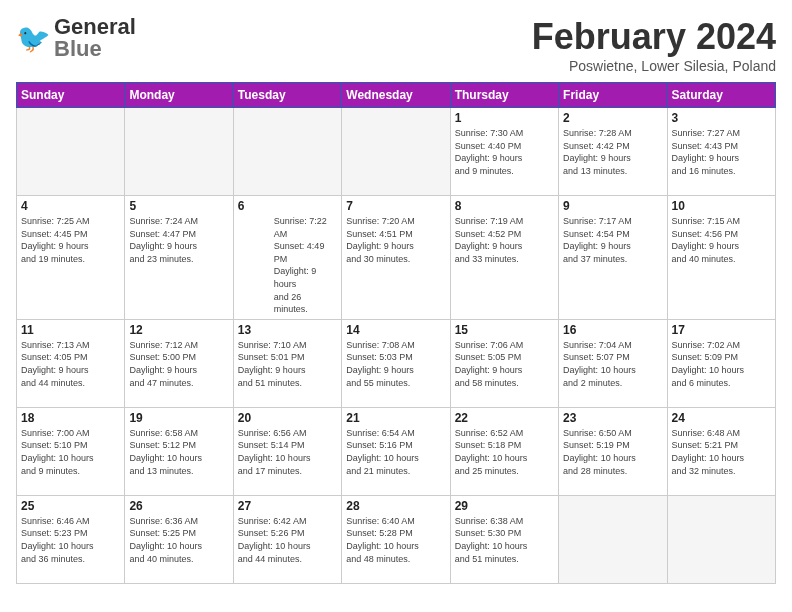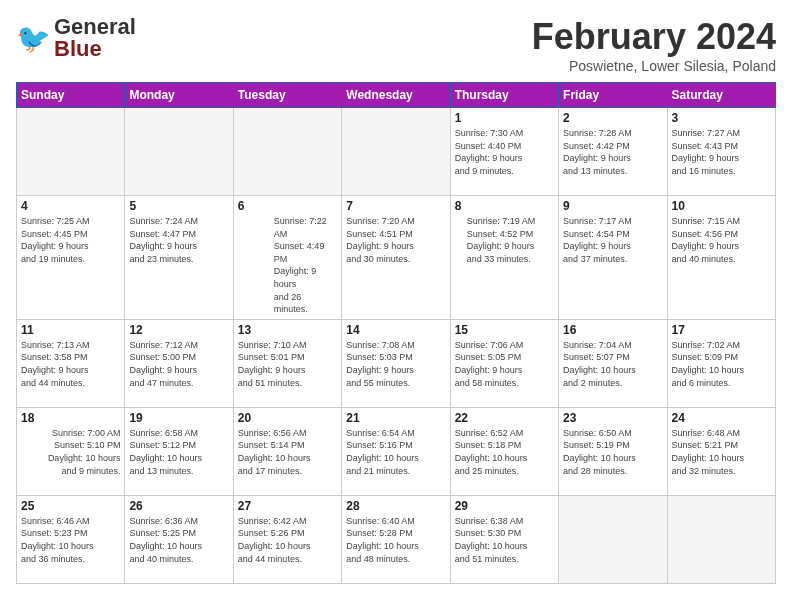--- a/index.html
+++ b/index.html
@@ -89,21 +89,21 @@
 <body>
 
 <div class="header-area">
   <div class="logo">
     <div style="display:flex;align-items:center;gap:2px;">
       <svg width="36" height="36" viewBox="0 0 36 36">
         <text x="0" y="28" font-size="28" fill="#1a6bbf">🐦</text>
       </svg>
       <div>
         <div class="logo-text">
-          <span style="color:#333;">General</span><br><span style="color:#7f1d1d;">Blue</span>
+          <span style="color:#333;">General</span><br><span style="color:#737373;">Blue</span>
         </div>
       </div>
     </div>
   </div>
   <div class="title-area">
     <div class="month-title">February 2024</div>
     <div class="location-title">Poswietne, Lower Silesia, Poland</div>
   </div>
 </div>
 
@@ -171,21 +171,21 @@
         </td>
         <td>
           <span class="day-number">7</span>
           <div class="day-info" style="white-space: pre-line;">Sunrise: 7:20 AM
 Sunset: 4:51 PM
 Daylight: 9 hours
 and 30 minutes.</div>
         </td>
         <td>
           <span class="day-number">8</span>
-          <div class="day-info" style="white-space: pre-line; margin-left: 12px;">Sunrise: 7:19 AM
+          <div class="day-info" style="white-space: pre-line;">Sunrise: 7:19 AM
 Sunset: 4:52 PM
 Daylight: 9 hours
 and 33 minutes.</div>
         </td>
         <td>
           <span class="day-number">9</span>
           <div class="day-info" style="white-space: pre-line;">Sunrise: 7:17 AM
 Sunset: 4:54 PM
 Daylight: 9 hours
 and 37 minutes.</div>
@@ -195,21 +195,21 @@
           <div class="day-info" style="white-space: pre-line;">Sunrise: 7:15 AM
 Sunset: 4:56 PM
 Daylight: 9 hours
 and 40 minutes.</div>
         </td>
       </tr>
       <tr class="week-row">
         <td>
           <span class="day-number">11</span>
           <div class="day-info" style="white-space: pre-line;">Sunrise: 7:13 AM
-Sunset: 3:58 PM
+Sunset: 4:05 PM
 Daylight: 9 hours
 and 44 minutes.</div>
         </td>
         <td>
           <span class="day-number">12</span>
           <div class="day-info" style="white-space: pre-line;">Sunrise: 7:12 AM
 Sunset: 5:00 PM
 Daylight: 9 hours
 and 47 minutes.</div>
         </td>
@@ -245,21 +245,21 @@
           <span class="day-number">17</span>
           <div class="day-info" style="white-space: pre-line;">Sunrise: 7:02 AM
 Sunset: 5:09 PM
 Daylight: 10 hours
 and 6 minutes.</div>
         </td>
       </tr>
       <tr class="week-row">
         <td>
           <span class="day-number">18</span>
-          <div class="day-info" style="white-space: pre-line; text-align: right;">Sunrise: 7:00 AM
+          <div class="day-info" style="white-space: pre-line;">Sunrise: 7:00 AM
 Sunset: 5:10 PM
 Daylight: 10 hours
 and 9 minutes.</div>
         </td>
         <td>
           <span class="day-number">19</span>
           <div class="day-info" style="white-space: pre-line;">Sunrise: 6:58 AM
 Sunset: 5:12 PM
 Daylight: 10 hours
 and 13 minutes.</div>

